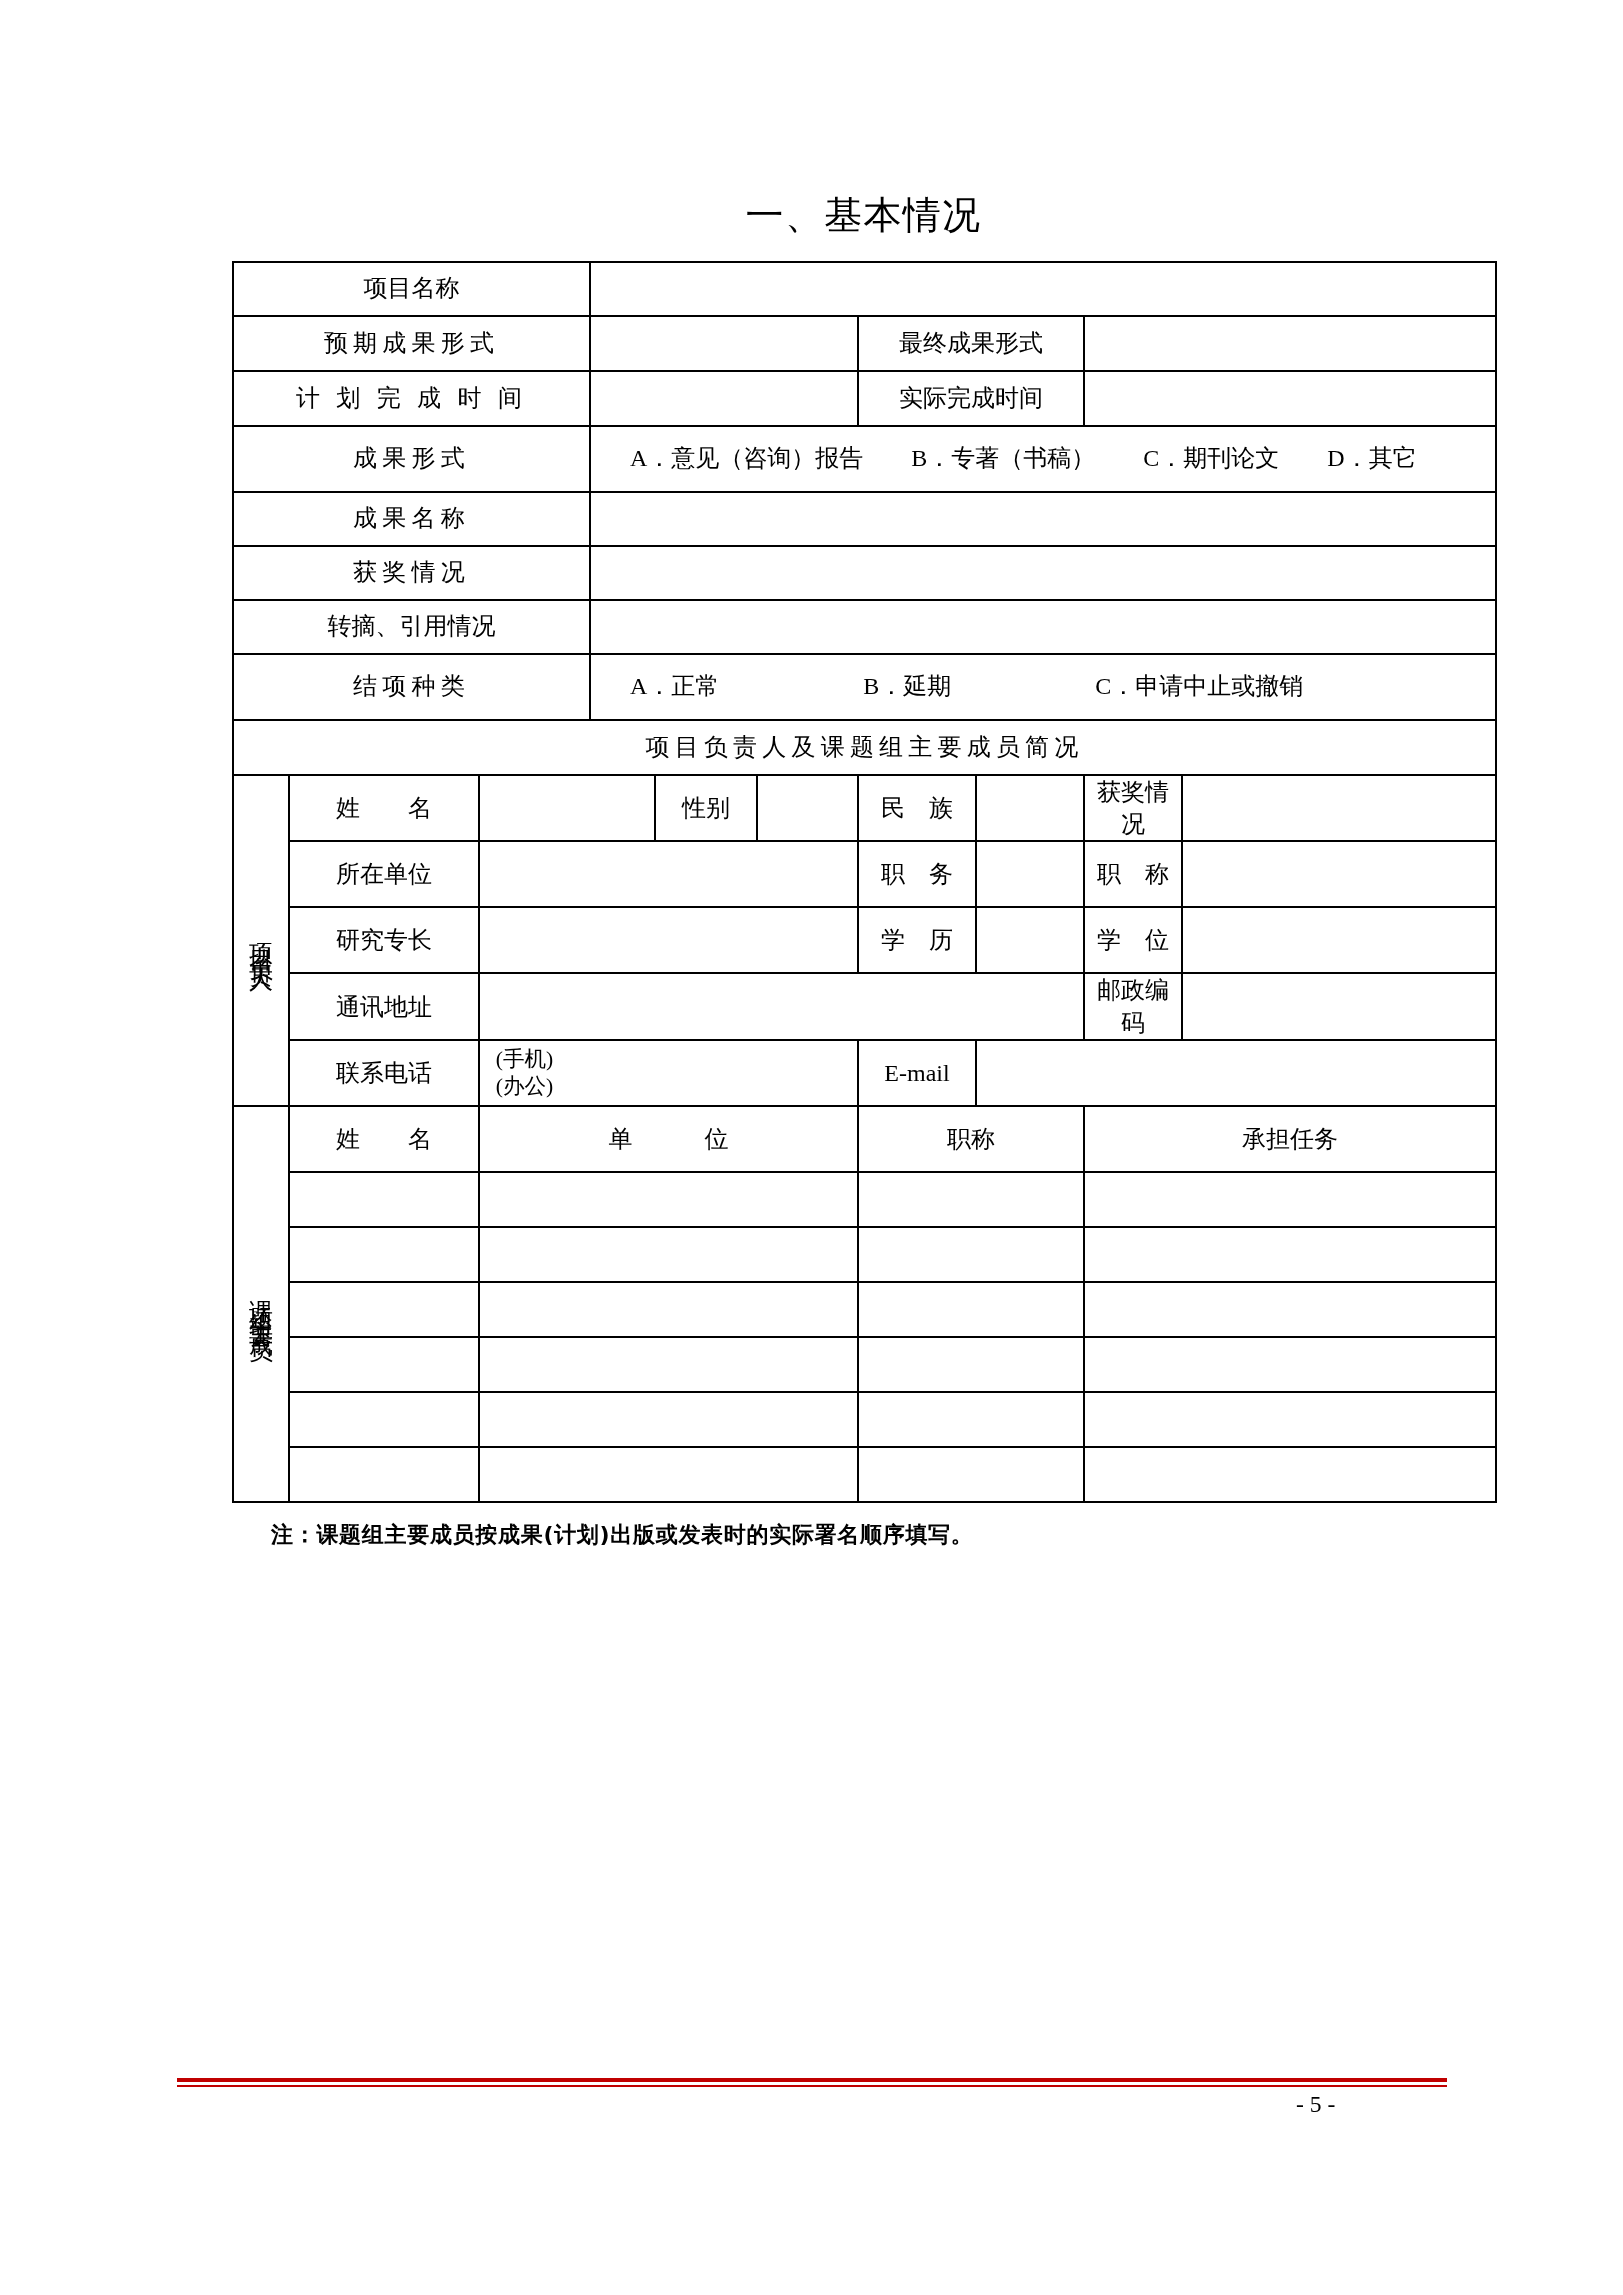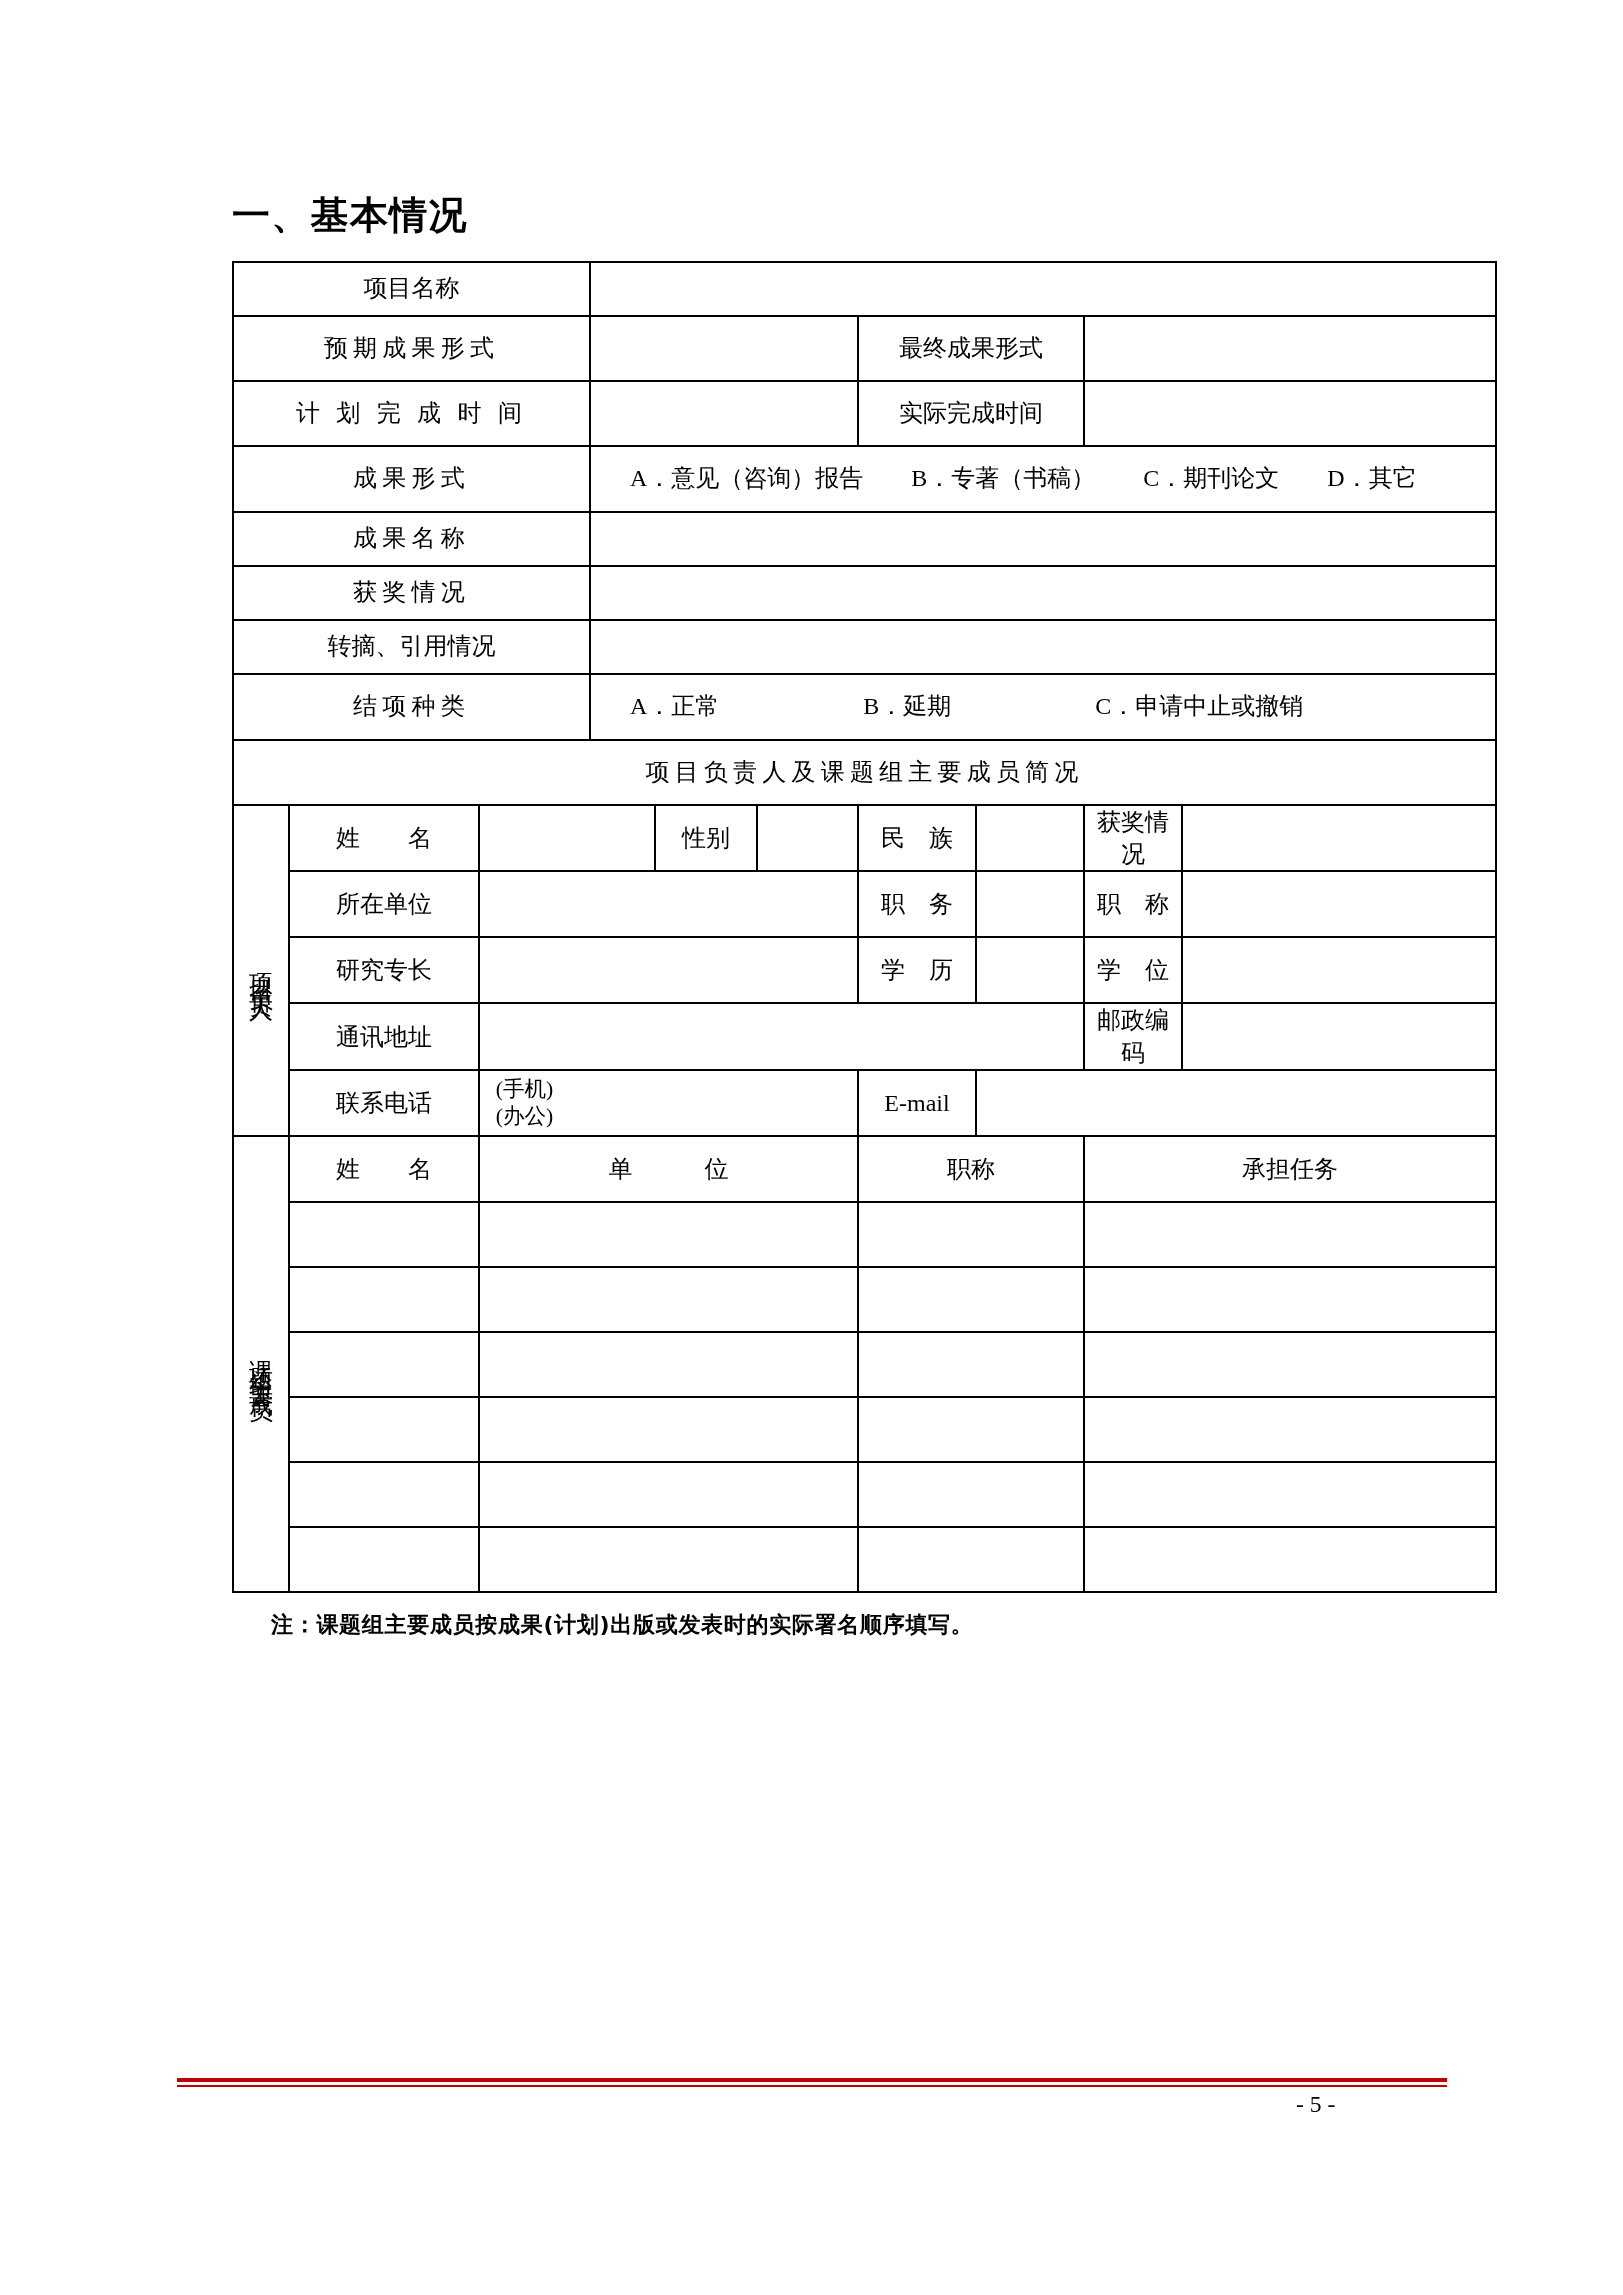--- a/index.html
+++ b/index.html
@@ -22,24 +22,25 @@
     height: 2295px;
   }
   .content {
     position: absolute;
     left: 232px;
     top: 190px;
     width: 1263px;
   }
   .section-title {
     font-size: 38px;
-    font-weight: bold;
+    font-weight: normal;
     letter-spacing: 1.3px;
     margin-bottom: 19.6px;
     font-family: "DejaVu Sans", "Liberation Sans", sans-serif;
+    text-align: center;
   }
   table.main {
     border-collapse: collapse;
     width: 1263px;
     table-layout: fixed;
   }
   table.main td {
     border: 2px solid #000000;
     font-size: 24px;
     padding: 0 6.5px;
@@ -47,21 +48,21 @@
     line-height: 1.35;
   }
   .lbl {
     text-align: center;
   }
   .lbl-sp {
     text-align: center;
     letter-spacing: 5.2px;
   }
   .rowh-1 { height: 54px; }
-  .rowh-2 { height: 65px; }
+  .rowh-2 { height: 55px; }
   .rowh-big { height: 66px; }
   .vertical {
     writing-mode: vertical-rl;
     text-orientation: upright;
     letter-spacing: 6.5px;
     margin: 0 auto;
     line-height: 1;
   }
   .vcell {
     text-align: center;

